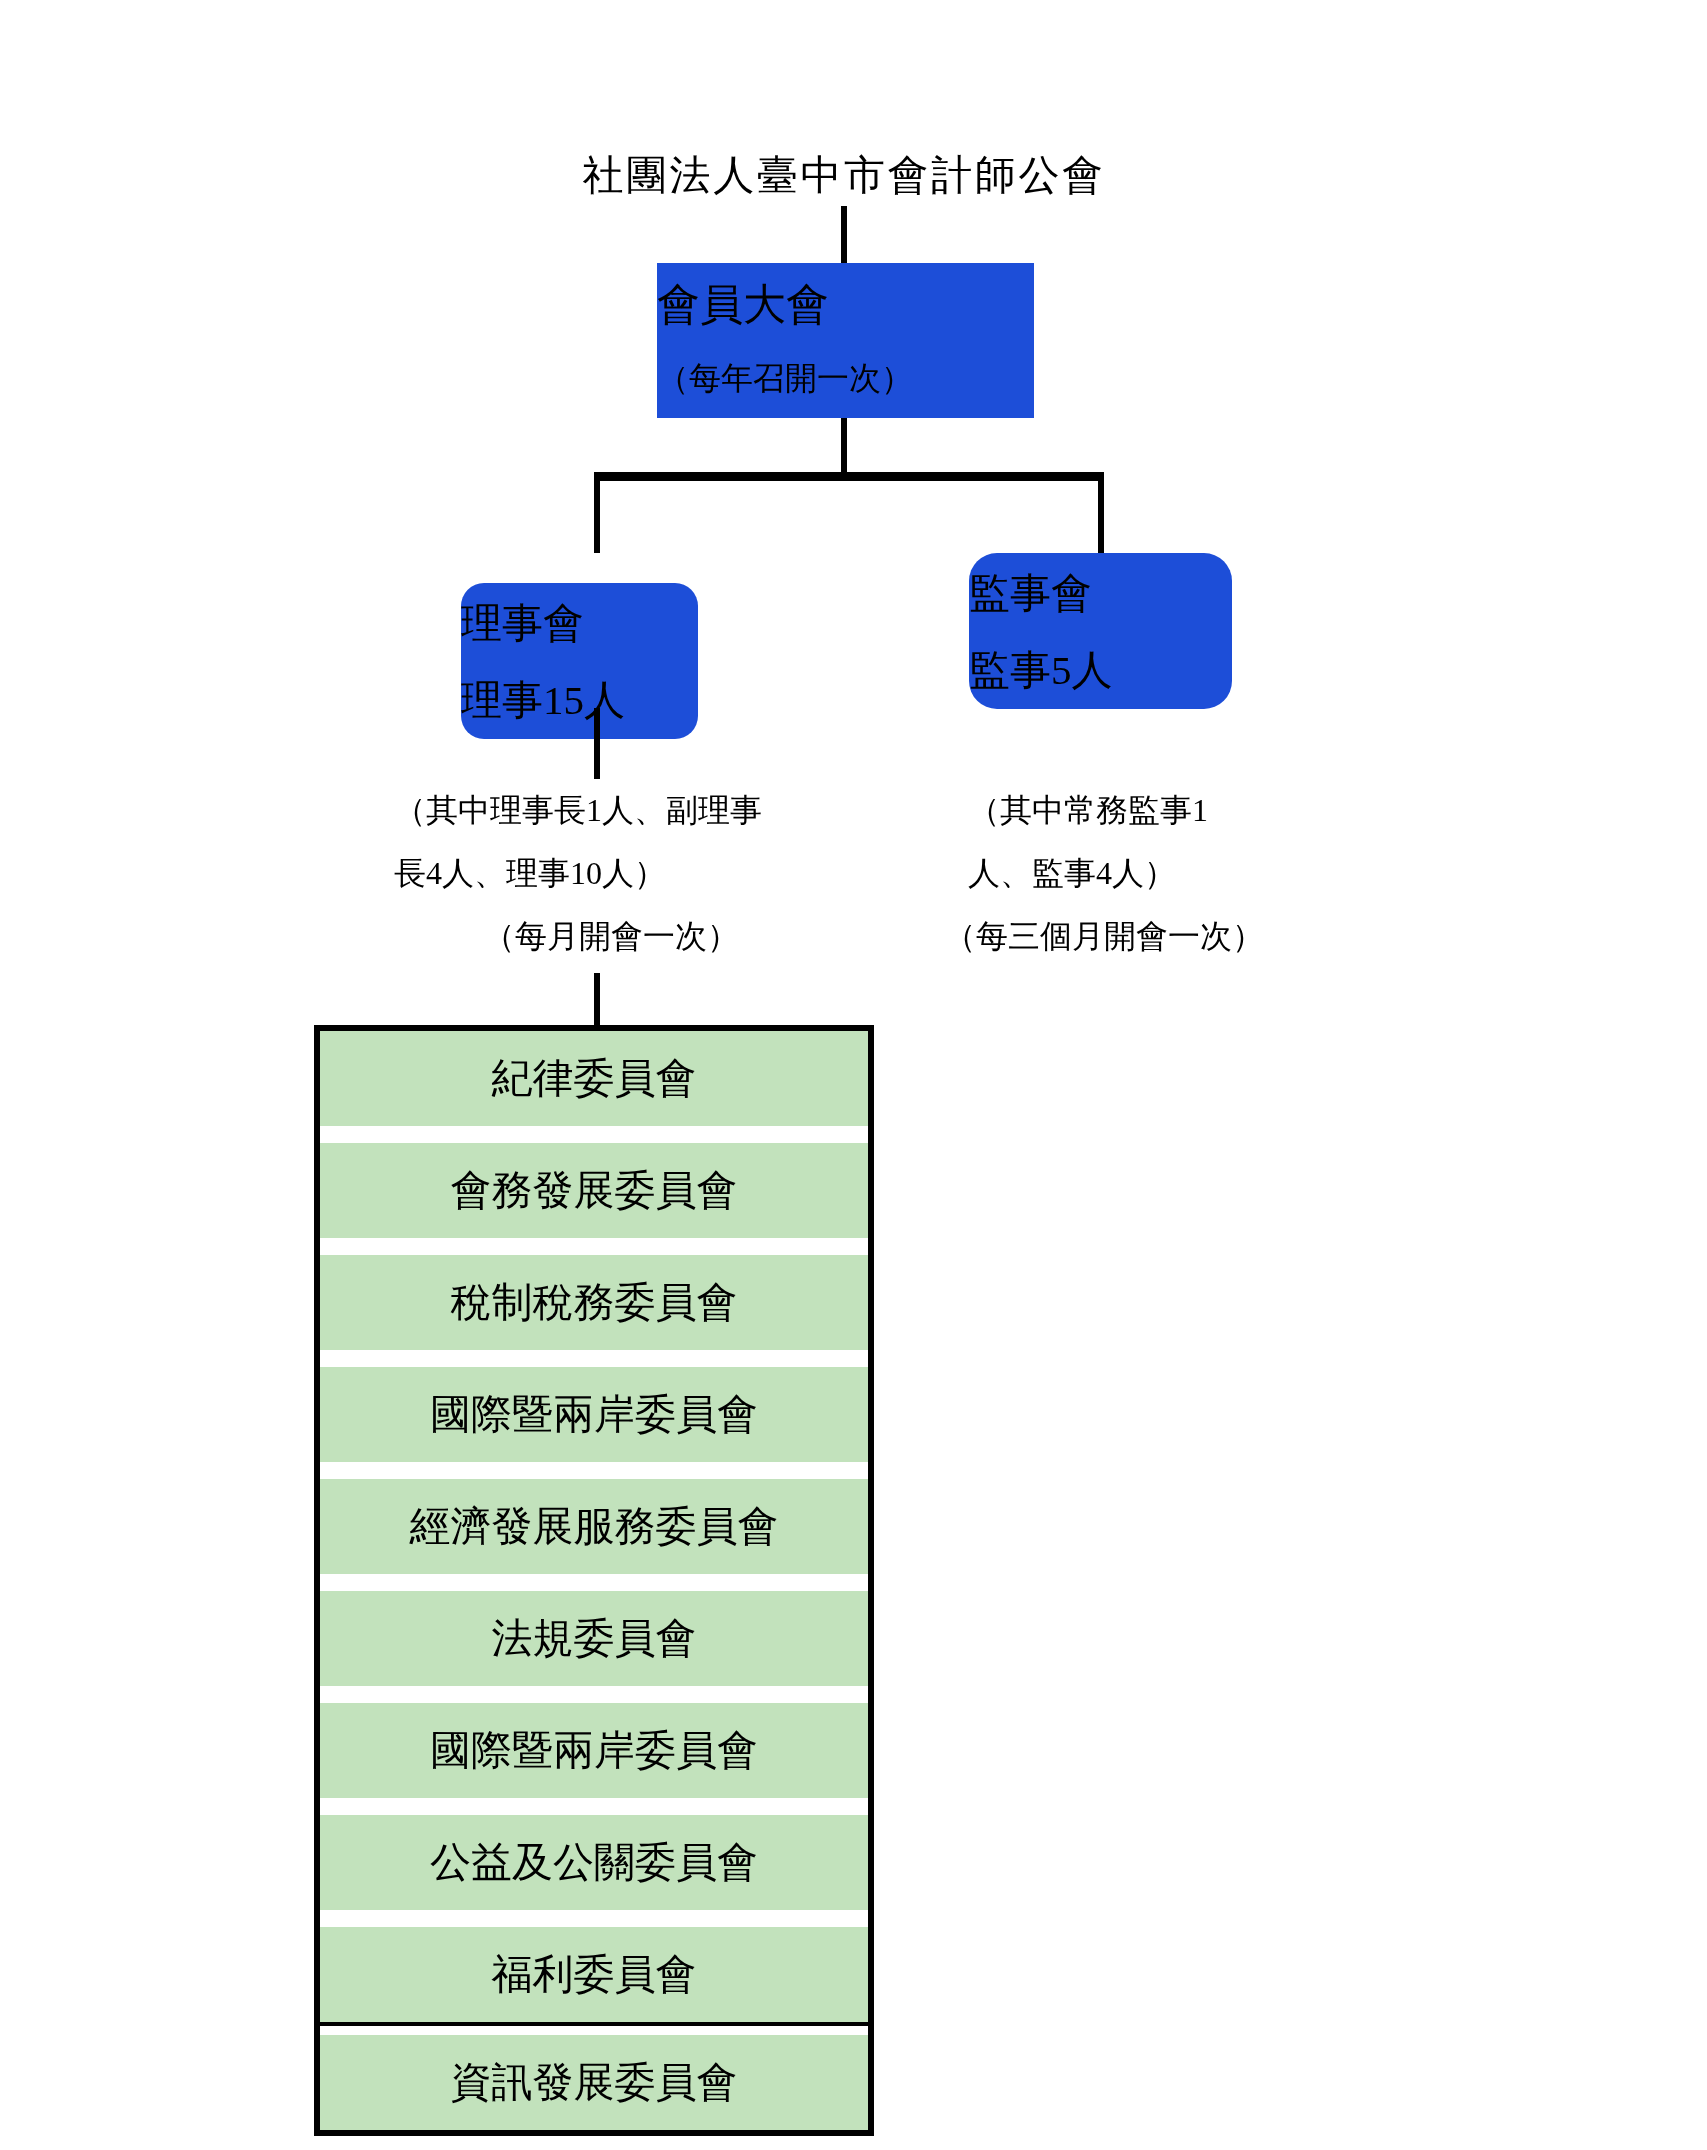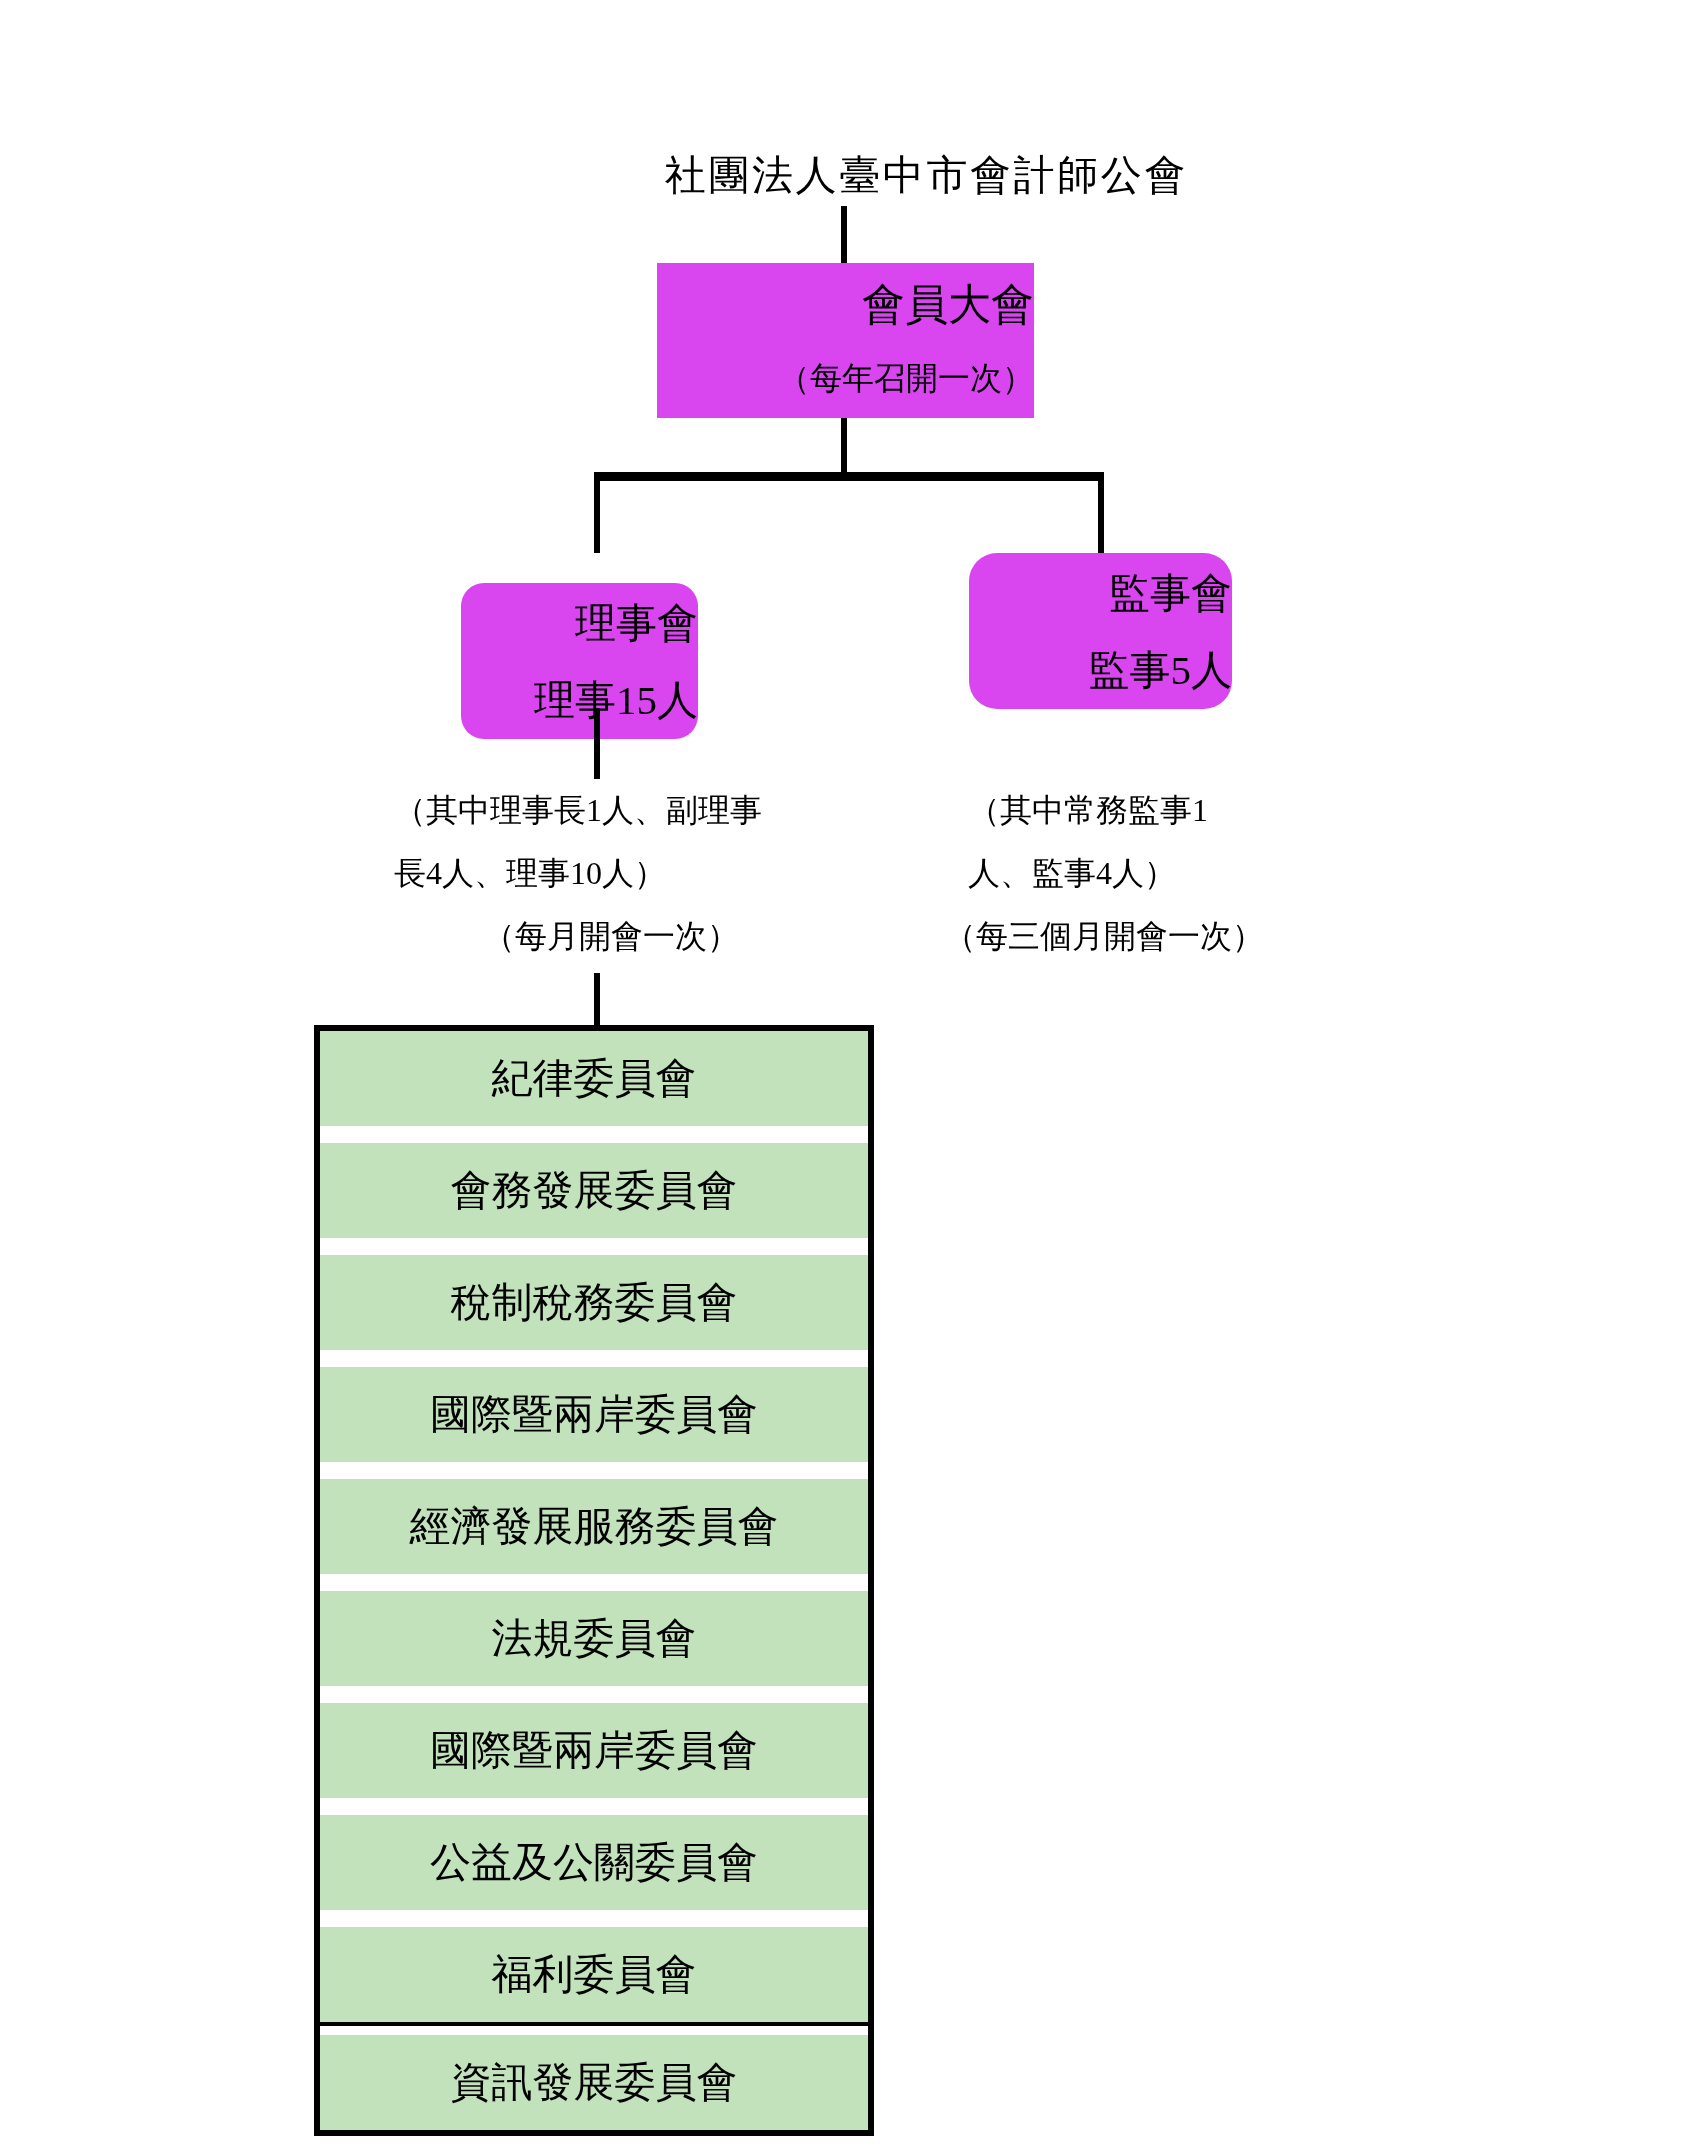--- a/index.html
+++ b/index.html
@@ -10,36 +10,36 @@
     background: #ffffff;
     overflow: hidden;
     font-family: "Liberation Serif", "DejaVu Serif", serif;
     color: #000000;
   }
   .chart-title {
     position: absolute;
     left: 500px;
     top: 145px;
     width: 688px;
-    text-align: right;
+    text-align: center;
     font-size: 41px;
     letter-spacing: 2.6px;
     line-height: 60px;
     white-space: nowrap;
   }
   .line { position: absolute; background: #000000; }
   .v-line { width: 5.6px; }
   .h-line { height: 8.6px; }
 
   .node {
     position: absolute;
-    background: #d946ef;
+    background: #1d4ed8;
     display: flex;
     flex-direction: column;
-    align-items: flex-end;
+    align-items: flex-start;
     justify-content: center;
     text-align: center;
     gap: 7px;
   }
   .node .node-title { font-size: 43px; line-height: 68px; white-space: nowrap; }
   .node .node-note  { font-size: 32px;  line-height: 65px; white-space: nowrap; }
   .node-small .node-title, .node-small .node-note { font-size: 41px; line-height: 70px; }
 
   .annotation {
     position: absolute;

